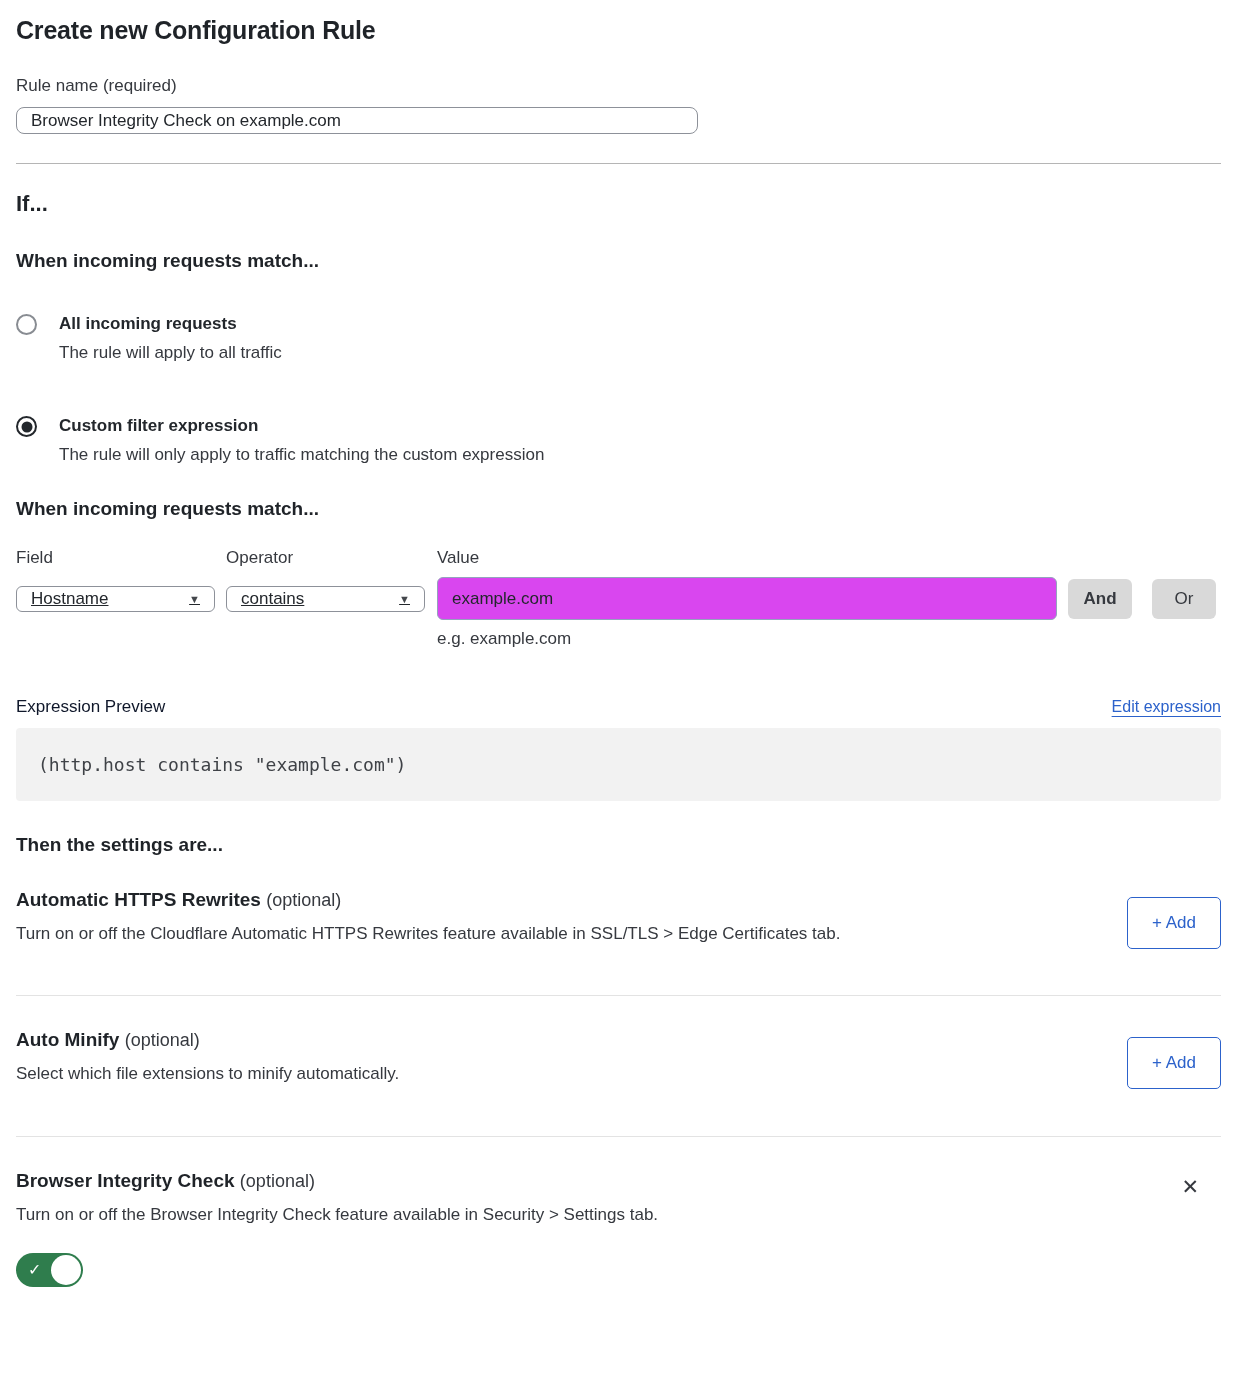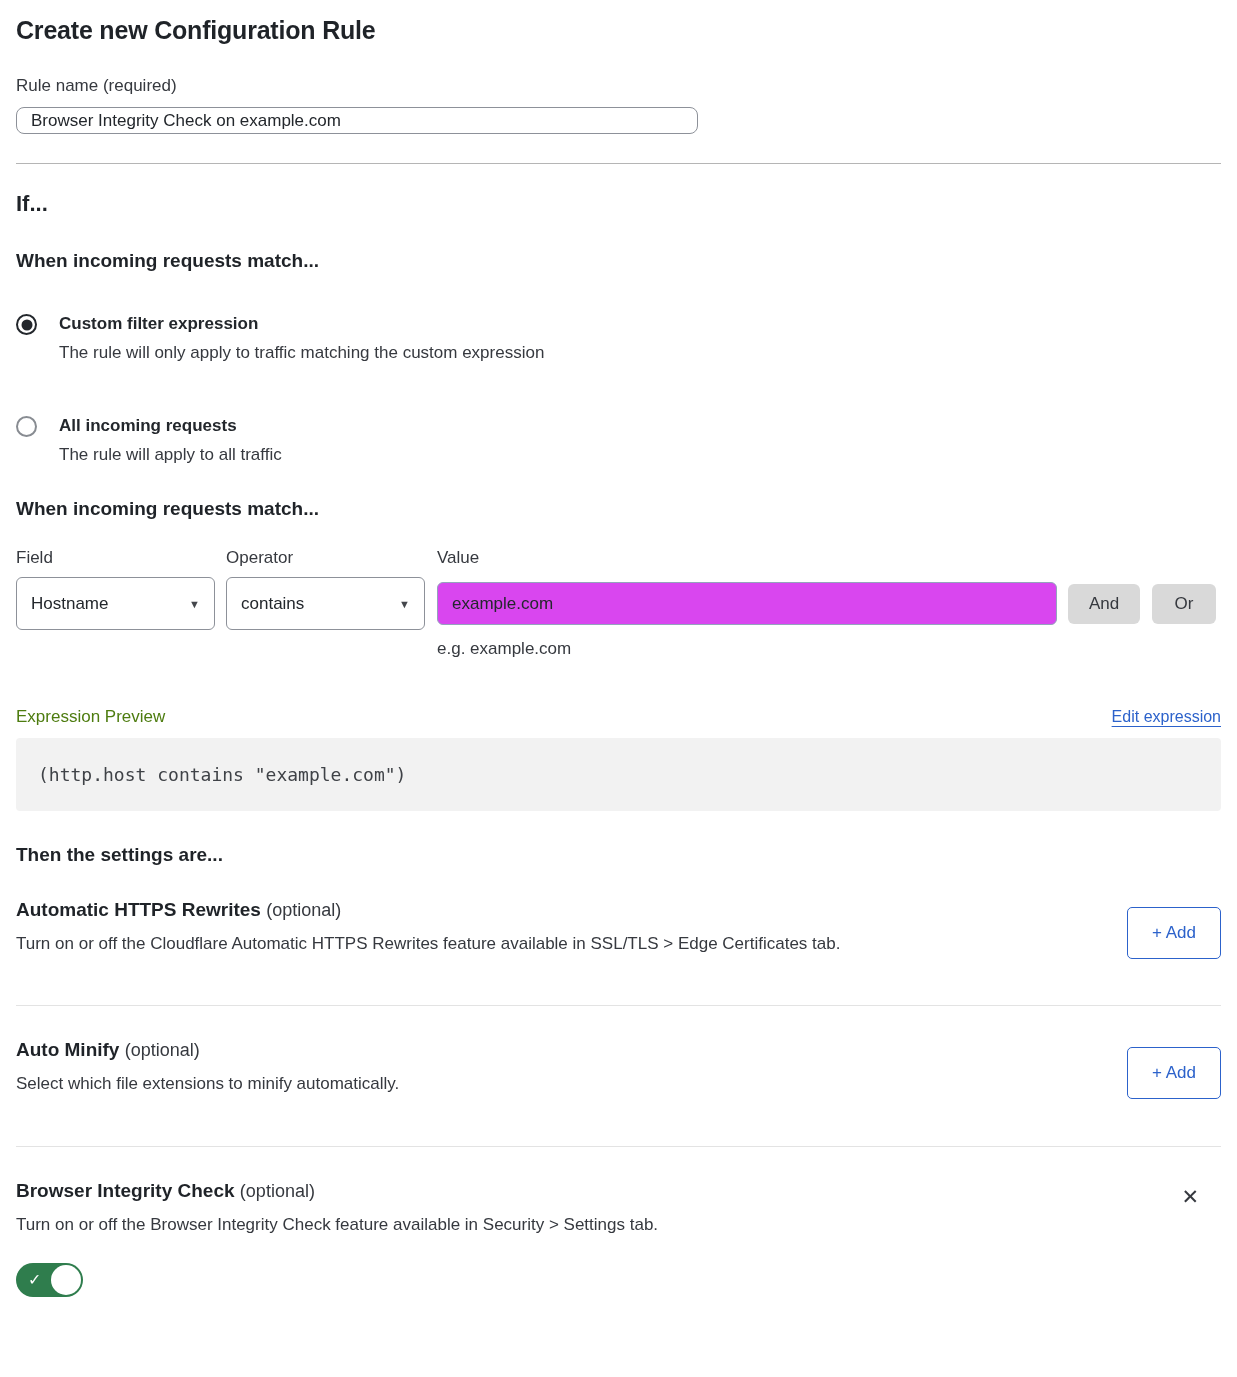--- a/index.html
+++ b/index.html
@@ -79,31 +79,32 @@
   .radio-texts { margin-left: 22px; }
   .radio-label { font-size: 17px; font-weight: bold; color: #23272c; cursor: pointer; }
   .radio-desc { margin-top: 9px; font-size: 17px; color: #36393f; }
 
   
   .builder-labels { display: flex; margin-top: 28px; font-size: 17px; color: #36393f; }
   .builder-labels .lbl-field { width: 210px; }
   .builder-labels .lbl-operator { width: 211px; }
   .builder-row { display: flex; margin-top: 9px; align-items: center; }
   .select-box {
-    height: 53px;
+    height: 26px;
     border: 1px solid #8d9199;
     border-radius: 6px;
     background: #fff;
     display: flex;
     align-items: center;
     justify-content: space-between;
     padding: 0 14px;
     font-size: 17px;
     color: #23272c;
     cursor: pointer;
+    text-decoration: underline;
   }
   .select-field { width: 199px; margin-right: 11px; }
   .select-operator { width: 199px; margin-right: 12px; }
   .caret { font-size: 11px; color: #44474c; margin-left: 8px; }
   .value-input {
     width: 620px;
     height: 43px;
     border: 1px solid #94a3bd;
     border-radius: 6px;
     background: #d946ef;
@@ -117,32 +118,32 @@
   .conj-btn {
     height: 40px;
     border: none;
     border-radius: 6px;
     background: #d9d9d9;
     color: #36393f;
     font-family: "Liberation Sans", sans-serif;
     font-size: 17px;
     cursor: pointer;
   }
-  .btn-and { width: 72px; margin-right: 12px; }
+  .btn-and { width: 64px; margin-right: 20px; font-weight: bold; }
   .btn-or { width: 64px; }
   .value-hint { margin-top: 9px; margin-left: 421px; font-size: 17px; color: #36393f; }
 
   
   .preview-header {
     margin-top: 48px;
     display: flex;
     justify-content: space-between;
     align-items: baseline;
   }
-  .preview-label { font-size: 17px; color: #4d7c0f; }
+  .preview-label { font-size: 17px; color: #0f172a; }
   .edit-link {
     font-size: 16px;
     color: #2c62cb;
     text-decoration: underline;
     text-underline-offset: 4px;
     cursor: pointer;
   }
   .code-block {
     margin-top: 11px;
     height: 73px;
@@ -230,31 +231,31 @@
   <div class="field-label">Rule name (required)</div>
   <input class="rule-name-input" type="text" value="Browser Integrity Check on example.com" style="">
 
   <div class="divider"></div>
 
   <h2 class="if-heading">If...</h2>
   <h3 class="sub-heading">When incoming requests match...</h3>
 
   <div class="radio-group">
     <div class="radio-row">
+      <div class="radio-circle"></div>
+      <div class="radio-texts">
+        <div class="radio-label">All incoming requests</div>
+        <div class="radio-desc">The rule will apply to all traffic</div>
+      </div>
+    </div>
+    <div class="radio-row">
       <div class="radio-circle checked"></div>
       <div class="radio-texts">
         <div class="radio-label">Custom filter expression</div>
         <div class="radio-desc">The rule will only apply to traffic matching the custom expression</div>
-      </div>
-    </div>
-    <div class="radio-row">
-      <div class="radio-circle"></div>
-      <div class="radio-texts">
-        <div class="radio-label">All incoming requests</div>
-        <div class="radio-desc">The rule will apply to all traffic</div>
       </div>
     </div>
   </div>
 
   <h3 class="sub-heading">When incoming requests match...</h3>
 
   <div class="builder-labels">
     <div class="lbl-field">Field</div>
     <div class="lbl-operator">Operator</div>
     <div class="lbl-value">Value</div>

